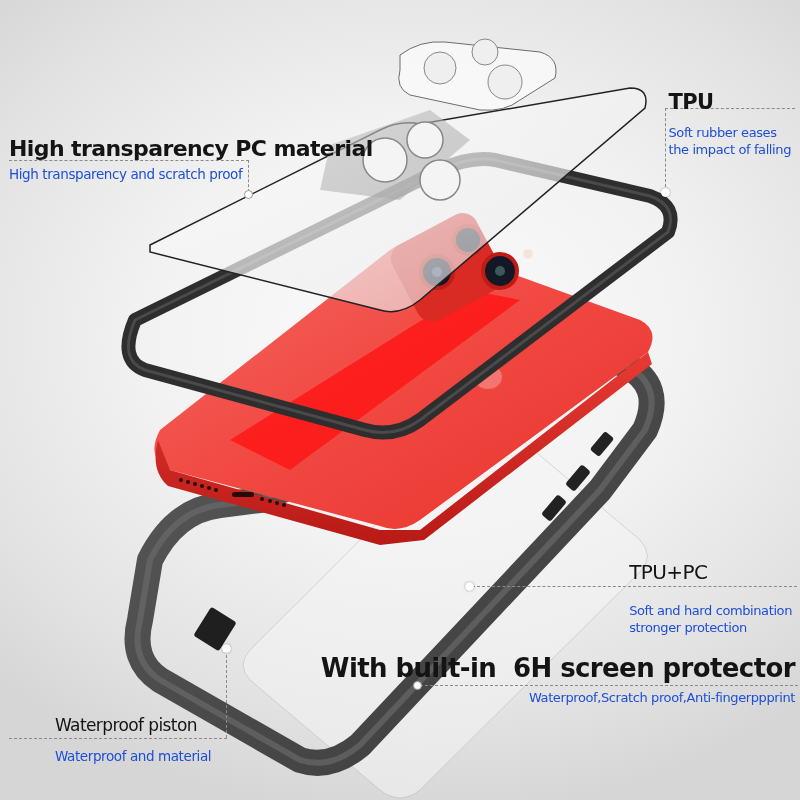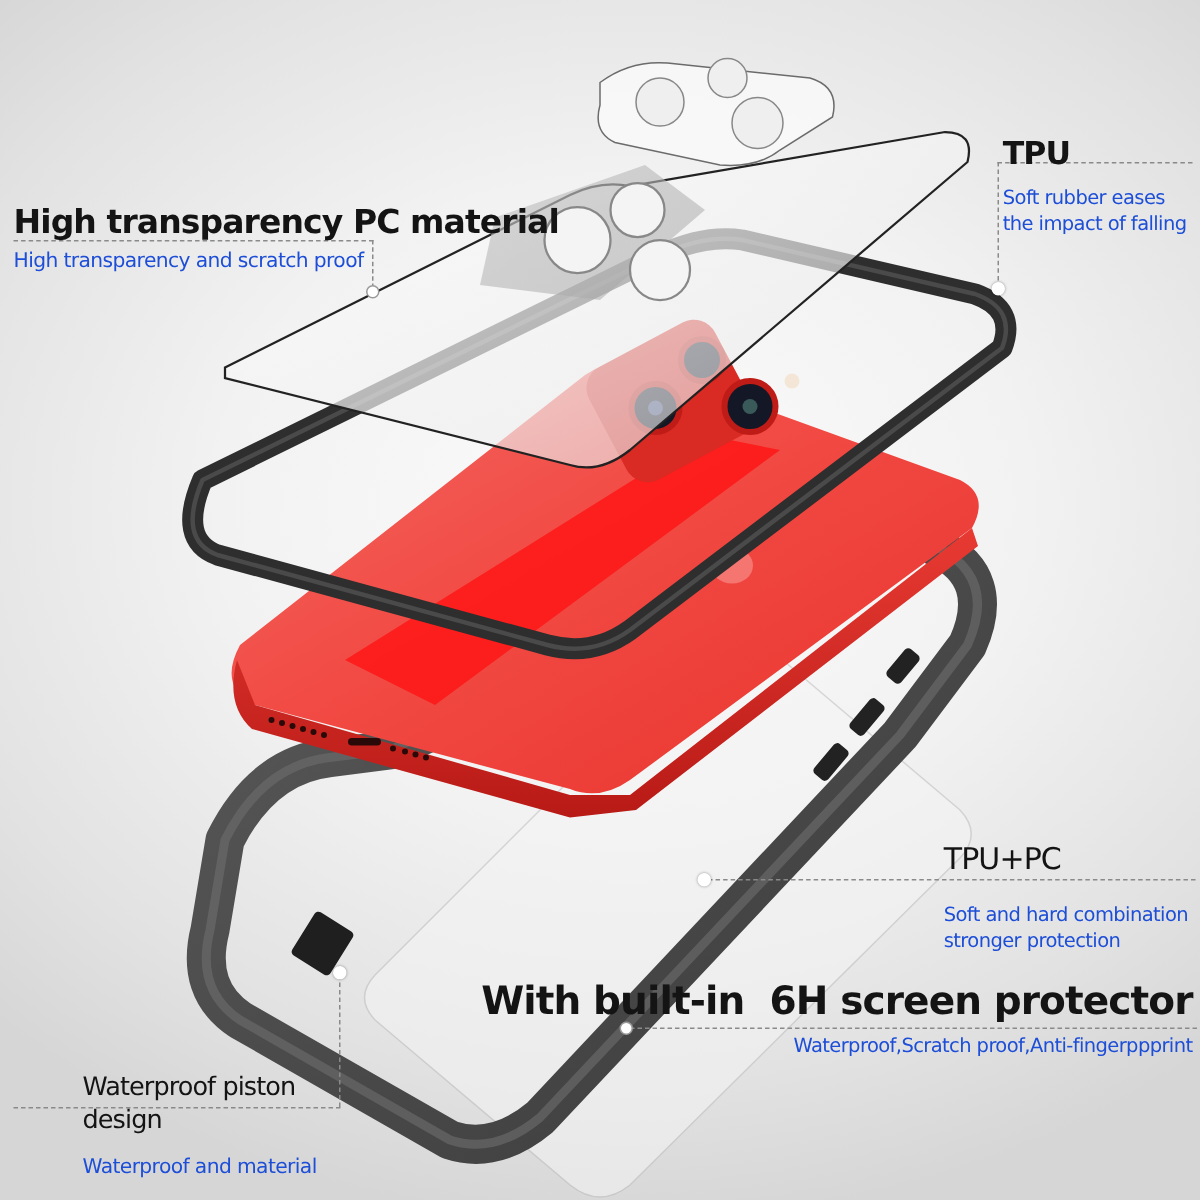--- a/index.html
+++ b/index.html
@@ -177,17 +177,16 @@
   </div>
 
   <div class="label lbl-6h">
     <div class="title" style="white-space:pre;">With built-in  6H screen protector</div>
     <div class="sub">Waterproof,Scratch proof,Anti-fingerppprint</div>
   </div>
 
   <div class="label lbl-piston">
     <div class="title">
       <div>Waterproof piston</div>
-      <div>design</div>
     </div>
     <div class="sub">Waterproof and material</div>
   </div>
 </div>
 
 </body></html>

